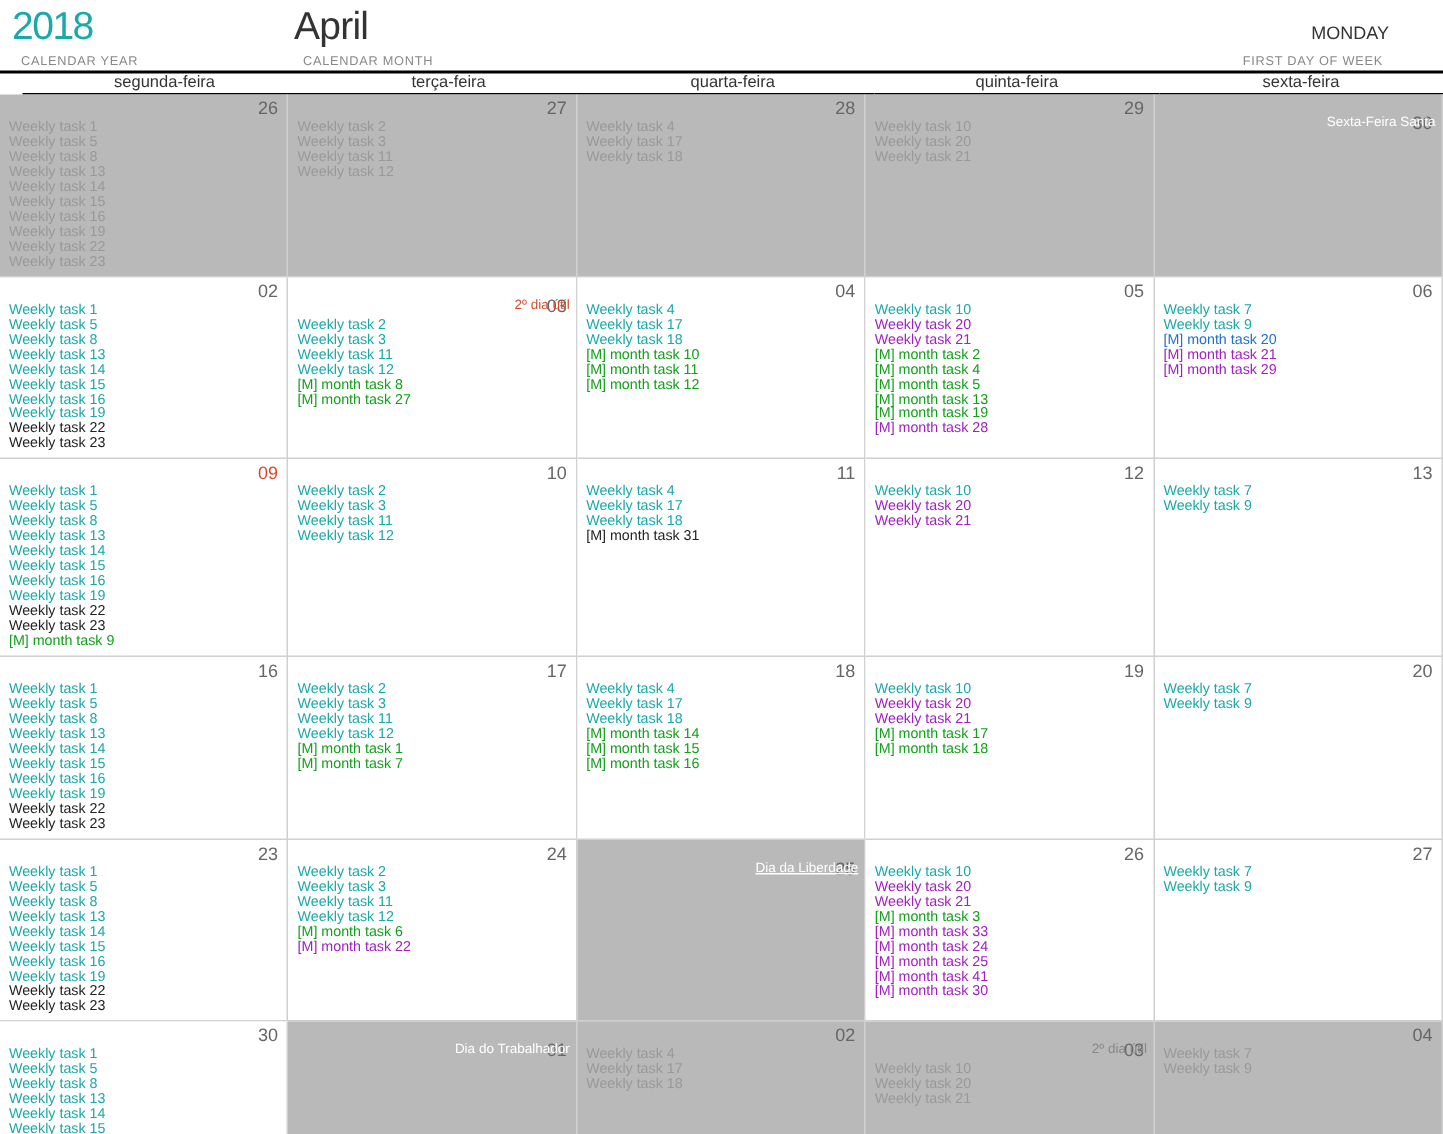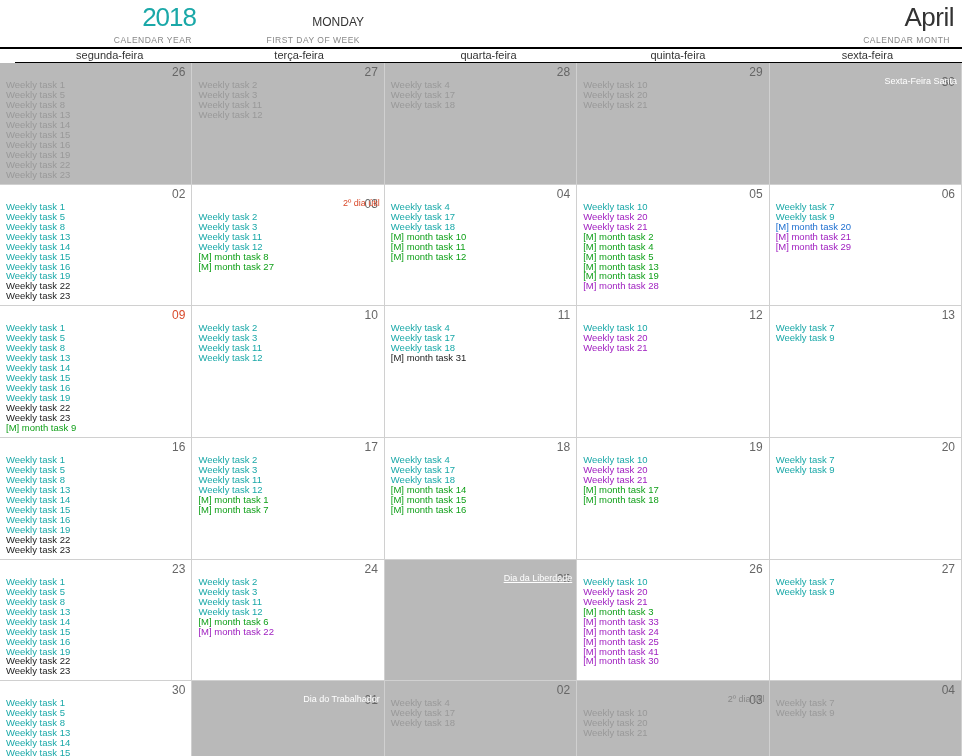--- a/index.html
+++ b/index.html
@@ -8,21 +8,21 @@
     background: #fff;
     width: 962px;
     font-size: 10px;
     color: #555;
   }
   .header {
     display: flex;
     align-items: flex-end;
     padding: 2px 8px 0 8px;
   }
-  .header-col { display: flex; flex-direction: column; text-align: right; }
+  .header-col { display: flex; flex-direction: column; }
   .header-col.year { width: 188px; }
   .header-col.month { flex: 1; }
   .header-col.fdow { width: 196px; text-align: right; padding-right: 28px; }
   .year-val {
     font-size: 26px; font-weight: 300; color: #1aa8a8; letter-spacing: -1px;
   }
   .month-val {
     font-size: 26px; font-weight: 300; color: #333; letter-spacing: -0.5px;
   }
   .fdow-val {
@@ -97,27 +97,27 @@
   .day-cell.outside .topstrip { color: #fff; }
 </style>
 </head>
 <body>
 
 <div class="header">
   <div class="header-col year">
     <div class="year-val">2018</div>
     <div class="header-label">CALENDAR YEAR</div>
   </div>
+  <div class="header-col month">
+    <div class="month-val">April</div>
+    <div class="header-label">CALENDAR MONTH</div>
+  </div>
   <div class="header-col fdow">
     <div class="fdow-val">MONDAY</div>
     <div class="header-label">FIRST DAY OF WEEK</div>
-  </div>
-  <div class="header-col month">
-    <div class="month-val">April</div>
-    <div class="header-label">CALENDAR MONTH</div>
   </div>
 </div>
 
 <div class="grid">
   <div class="dow-row" id="dow-row">
       <div class="dow-cell">segunda-feira</div>
       <div class="dow-cell">terça-feira</div>
       <div class="dow-cell">quarta-feira</div>
       <div class="dow-cell">quinta-feira</div>
       <div class="dow-cell">sexta-feira</div>

